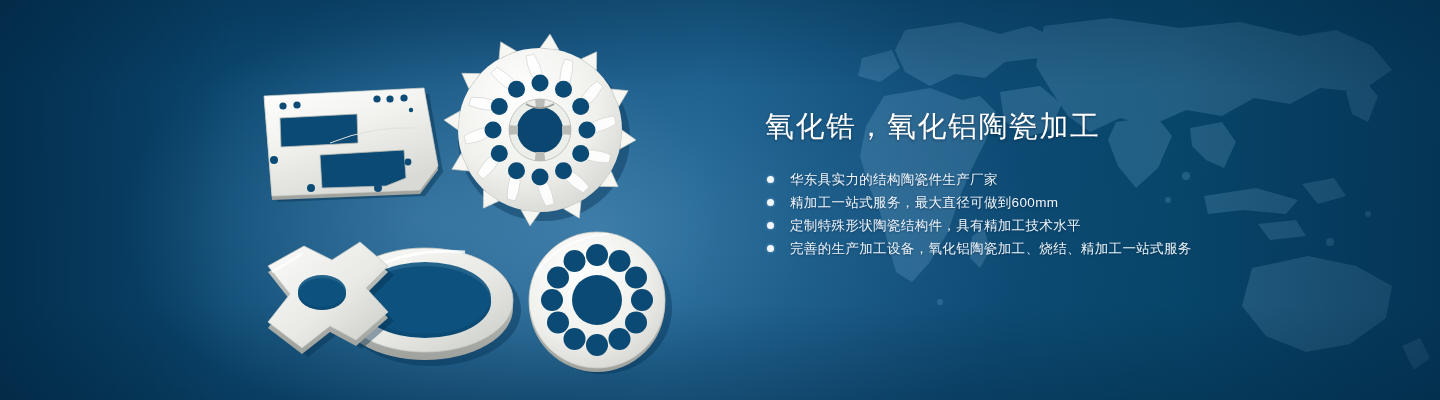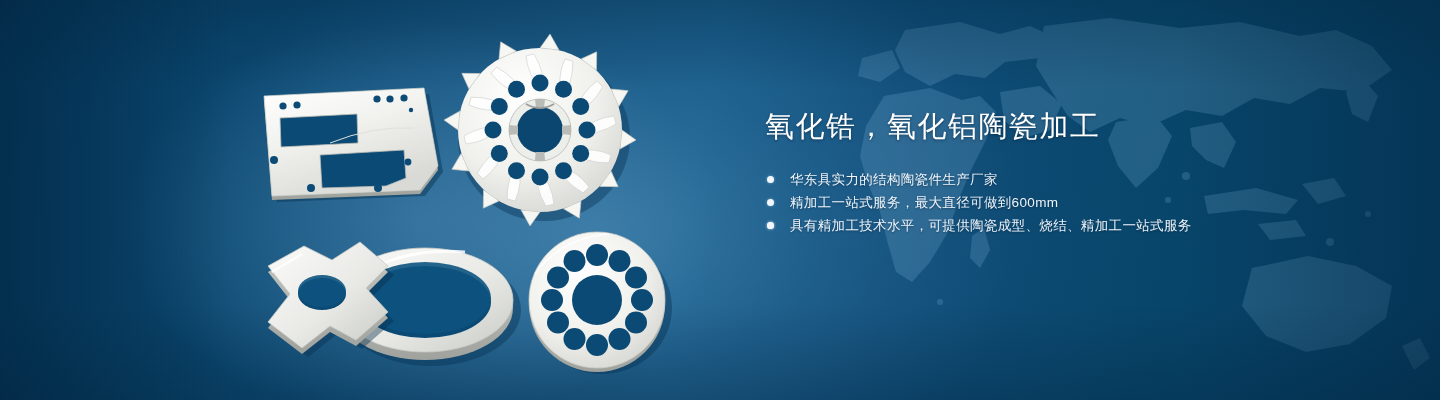--- a/index.html
+++ b/index.html
@@ -337,21 +337,22 @@
       <li>
         <span class="dot"></span>
         <span>华东具实力的结构陶瓷件生产厂家</span>
       </li>
       <li>
         <span class="dot"></span>
         <span>精加工一站式服务，最大直径可做到600mm</span>
       </li>
       <li>
         <span class="dot"></span>
+        <span>定制特殊形状陶瓷结构件，具有精加工技术水平</span>
       </li>
       <li>
         <span class="dot"></span>
-        <span>具有精加工技术水平，可提供陶瓷成型、烧结、精加工一站式服务</span>
+        <span>完善的生产加工设备，氧化铝陶瓷加工、烧结、精加工一站式服务</span>
       </li>
     </ul>
   </div>
 
 </div>
 
 </body></html>

